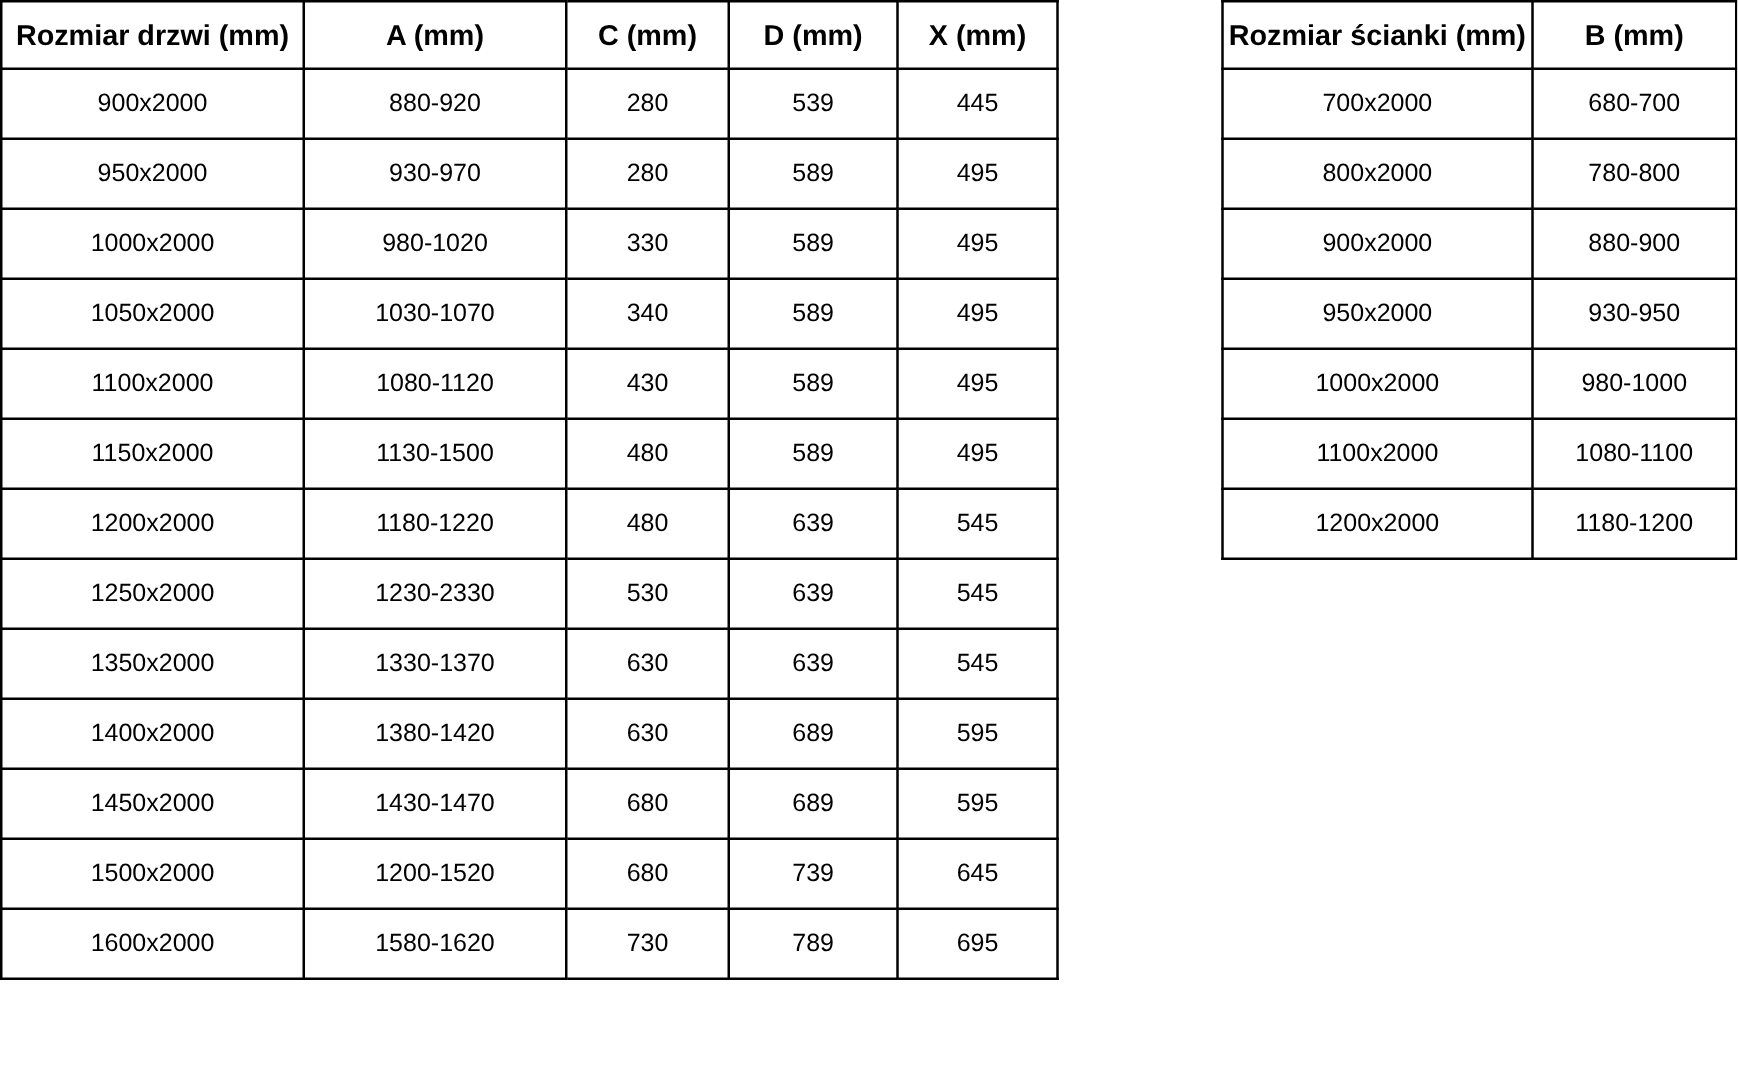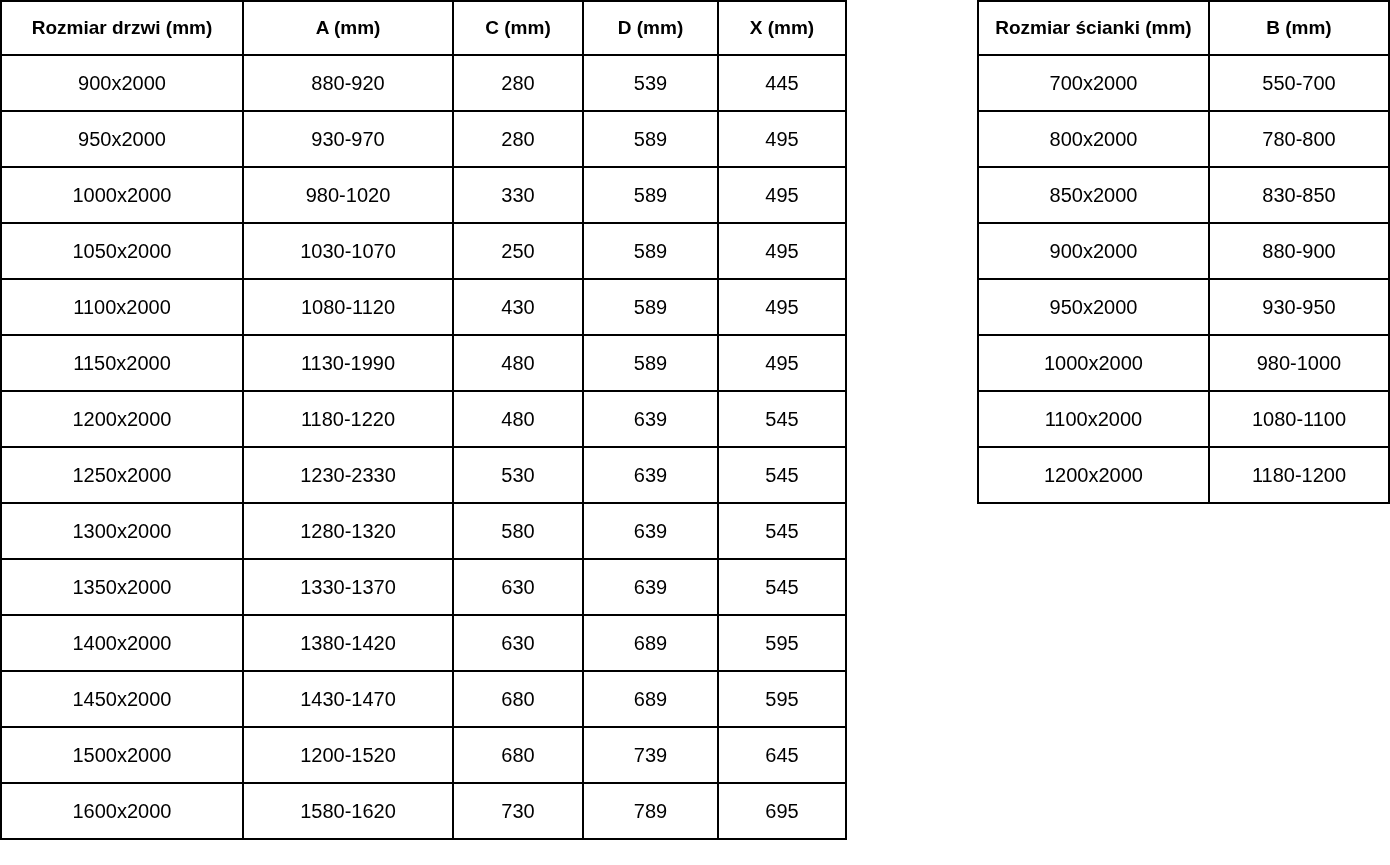--- a/index.html
+++ b/index.html
@@ -29,21 +29,21 @@
     border: 2px solid #000000;
     text-align: center;
     vertical-align: middle;
     height: 54px;
     padding: 0 4px;
     overflow: hidden;
     white-space: nowrap;
   }
   table.spec th {
     font-weight: bold;
-    font-size: 19px;
+    font-size: 23px;
     height: 52px;
   }
   table.spec td {
     font-weight: normal;
     font-size: 20px;
   }
   
   .door-table col.c0 { width: 242px; }
   .door-table col.c1 { width: 210px; }
   .door-table col.c2 { width: 130px; }
@@ -93,56 +93,49 @@
         <tr>
           <td>1000x2000</td>
           <td>980-1020</td>
           <td>330</td>
           <td>589</td>
           <td>495</td>
         </tr>
         <tr>
           <td>1050x2000</td>
           <td>1030-1070</td>
-          <td>250</td>
+          <td>340</td>
           <td>589</td>
           <td>495</td>
         </tr>
         <tr>
           <td>1100x2000</td>
           <td>1080-1120</td>
           <td>430</td>
           <td>589</td>
           <td>495</td>
         </tr>
         <tr>
           <td>1150x2000</td>
-          <td>1130-1990</td>
+          <td>1130-1500</td>
           <td>480</td>
           <td>589</td>
           <td>495</td>
         </tr>
         <tr>
           <td>1200x2000</td>
           <td>1180-1220</td>
           <td>480</td>
           <td>639</td>
           <td>545</td>
         </tr>
         <tr>
           <td>1250x2000</td>
           <td>1230-2330</td>
           <td>530</td>
-          <td>639</td>
-          <td>545</td>
-        </tr>
-        <tr>
-          <td>1300x2000</td>
-          <td>1280-1320</td>
-          <td>580</td>
           <td>639</td>
           <td>545</td>
         </tr>
         <tr>
           <td>1350x2000</td>
           <td>1330-1370</td>
           <td>630</td>
           <td>639</td>
           <td>545</td>
         </tr>
@@ -184,31 +177,27 @@
     </colgroup>
     <thead>
       <tr>
           <th>Rozmiar ścianki (mm)</th>
           <th>B (mm)</th>
         </tr>
     </thead>
     <tbody>
         <tr>
           <td>700x2000</td>
-          <td>550-700</td>
+          <td>680-700</td>
         </tr>
         <tr>
           <td>800x2000</td>
           <td>780-800</td>
         </tr>
         <tr>
-          <td>850x2000</td>
-          <td>830-850</td>
-        </tr>
-        <tr>
           <td>900x2000</td>
           <td>880-900</td>
         </tr>
         <tr>
           <td>950x2000</td>
           <td>930-950</td>
         </tr>
         <tr>
           <td>1000x2000</td>
           <td>980-1000</td>

